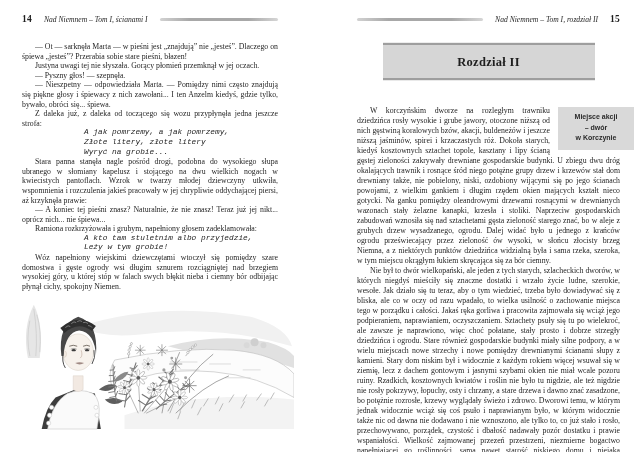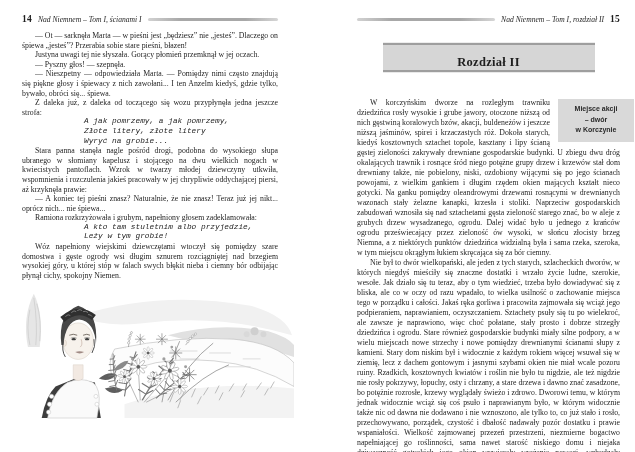--- a/index.html
+++ b/index.html
@@ -5,37 +5,37 @@
   html,body{margin:0;padding:0;background:#ffffff;}
   .spread{
     position:relative;width:635px;height:452px;background:#fff;overflow:hidden;
     font-family:"Liberation Serif","DejaVu Serif",serif;color:#1e1e1e;
   }
   .page{position:absolute;top:12px;}
   .page-left{left:22px;width:256px;}
   .page-right{left:357px;width:263px;}
 
   
-  .pg-head{display:flex;align-items:center;gap:6px;height:14px;margin-bottom:5px;}
+  .pg-head{display:flex;align-items:center;gap:12px;height:14px;margin-bottom:16px;}
   .pg-num{font-weight:bold;font-size:9.5px;letter-spacing:.2px;}
   .running{font-style:italic;font-size:7.6px;white-space:nowrap;color:#262626;}
   .head-rule{flex:1;height:3px;border-radius:2px;
     background:linear-gradient(to right,#d2d2d2,#a8a8a8 25%,#a8a8a8 75%,#d6d6d6);}
 
   
   .body-text{font-size:7.8px;text-align:justify;}
   .page-left .body-text{line-height:9.6px;}
   .page-right .body-text{line-height:10px;}
   .para{margin:0;text-indent:13px;}
   .verse{margin:0 0 0 62px;font-style:italic;line-height:9.6px;font-family:Liberation Mono, monospace;}
   .verse-line{white-space:nowrap;}
 
   
   .chapter-box{
-    width:212px;margin:17px auto 26px auto;padding:7px 0 0 0;
+    width:212px;margin:17px auto 26px auto;padding:7px 0 8px 0;
     background:#d6d6d6;text-align:center;
     border-top:2px solid #9e9e9e;border-bottom:2px solid #9e9e9e;
     box-shadow:0 1px 0 #e9e9e9, 0 -1px 0 #ededed;
   }
   .chapter-title{font-weight:bold;font-size:12.5px;letter-spacing:.3px;}
 
   
   .margin-note{
     float:right;width:72px;margin:1px -14px 5px 8px;padding:5px 2px 6px 2px;
     background:#d9d9d9;text-align:center;
@@ -54,21 +54,21 @@
 <div class="spread">
 
   <section class="page page-left">
     <header class="pg-head">
       <span class="pg-num">14</span>
       <span class="running">Nad Niemnem – Tom I, ścianami I</span>
       <span class="head-rule"></span>
     </header>
 
     <div class="body-text">
-      <p class="para">— Ot — sarknęła Marta — w pieśni jest „będziesz” nie „jesteś”. Dlaczego on śpiewa „jesteś”? Przerabia sobie stare pieśni, błazen!</p>
+      <p class="para">— Ot — sarknęła Marta — w pieśni jest „znajdują” nie „jesteś”. Dlaczego on śpiewa „jesteś”? Przerabia sobie stare pieśni, błazen!</p>
       <p class="para">Justyna uwagi tej nie słyszała. Gorący płomień przemknął w jej oczach.</p>
       <p class="para">— Pyszny głos! — szepnęła.</p>
       <p class="para">— Nieszpetny — odpowiedziała Marta. — Pomiędzy nimi często znajdują się piękne głosy i śpiewacy z nich zawołani... I ten Anzelm kiedyś, gdzie tylko, bywało, obróci się... śpiewa.</p>
       <p class="para">Z daleka już, z daleka od toczącego się wozu przypłynęła jedna jeszcze strofa:</p>
 
       <div class="verse">
         <div class="verse-line">A jak pomrzemy, a jak pomrzemy,</div>
         <div class="verse-line">Złote litery, złote litery</div>
         <div class="verse-line">Wyryć na grobie...</div>
       </div>

